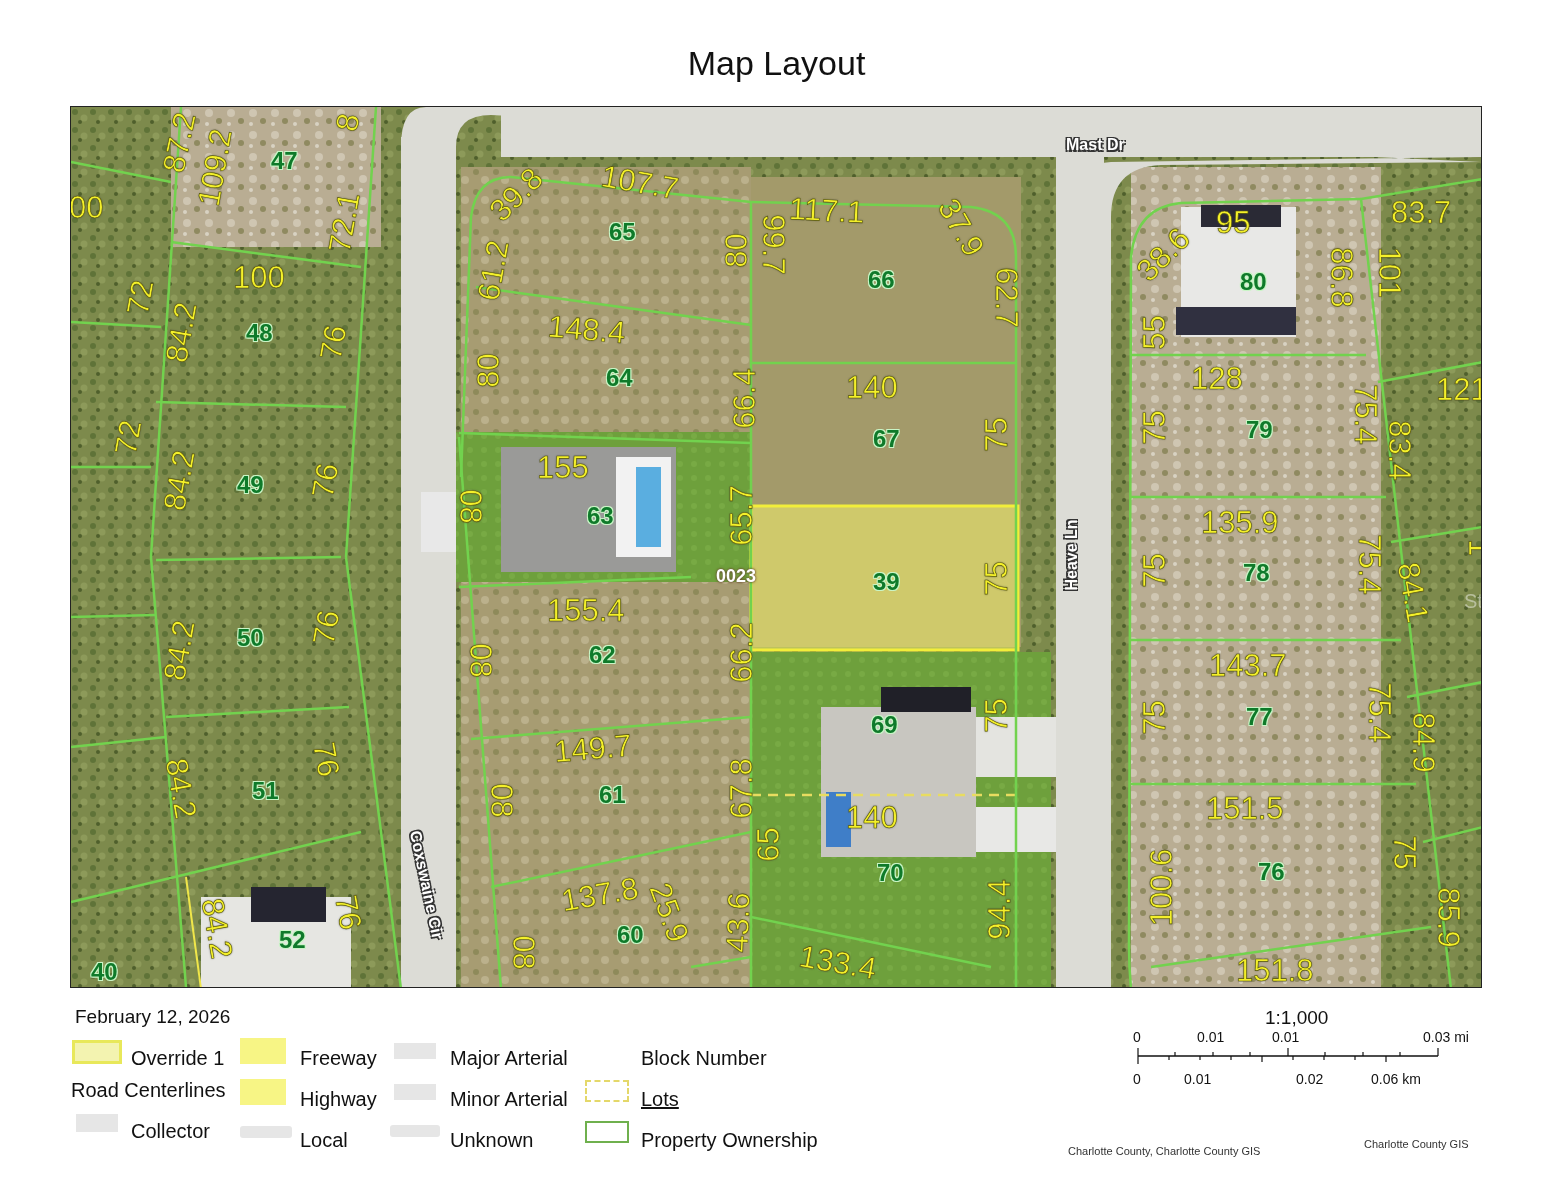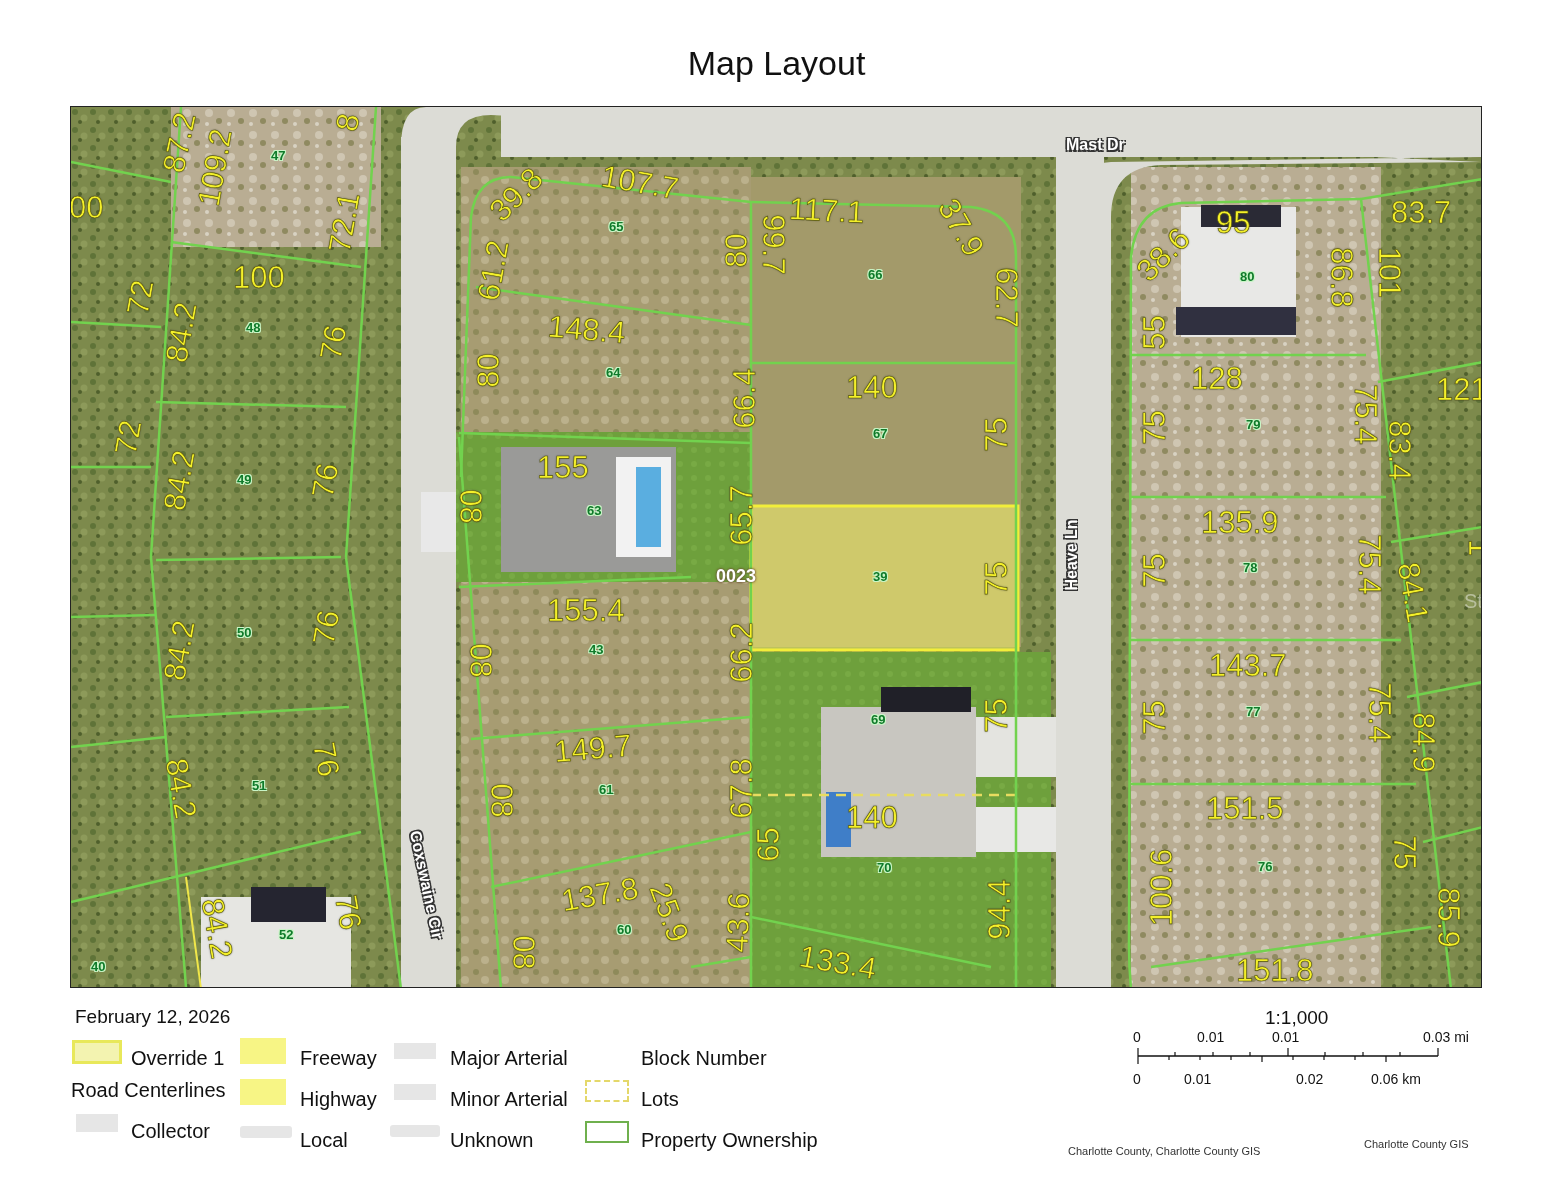--- a/index.html
+++ b/index.html
@@ -2,21 +2,21 @@
 <html><head>
 <meta charset="utf-8">
 <style>
   html, body { margin:0; padding:0; background:#ffffff; }
   body { width:1553px; height:1200px; position:relative; overflow:hidden; font-family:"Liberation Sans", sans-serif; color:#111; }
   .title { position:absolute; left:0; width:1553px; top:44px; text-align:center; font-size:34px; color:#111; }
   .map-frame { position:absolute; left:70px; top:106px; width:1412px; height:882px; border:1.5px solid #222; box-sizing:border-box; overflow:hidden; background:#8c8a5e; }
   .map-frame svg.base { position:absolute; left:0; top:0; }
   .lbl { position:absolute; white-space:nowrap; transform-origin:center center; line-height:1; }
   .dim { color:#f4f02a; font-size:31px; -webkit-text-stroke:0.6px #55550a; text-shadow:0 0 2px #444; }
-  .lot { color:#0f7a2a; font-size:13px; font-weight:bold; text-shadow:-1px -1px 0 #c9f5c6, 1px -1px 0 #c9f5c6, -1px 1px 0 #c9f5c6, 1px 1px 0 #c9f5c6; }
+  .lot { color:#0f7a2a; font-size:24px; font-weight:bold; text-shadow:-1px -1px 0 #c9f5c6, 1px -1px 0 #c9f5c6, -1px 1px 0 #c9f5c6, 1px 1px 0 #c9f5c6; }
   .block { color:#ffffff; font-size:18px; font-weight:bold; text-shadow:0 0 3px #6a4a2a, 0 0 2px #6a4a2a; }
   .road { color:#ffffff; font-size:16px; font-weight:bold; text-shadow:-1.5px -1.5px 0 #333, 1.5px -1.5px 0 #333, -1.5px 1.5px 0 #333, 1.5px 1.5px 0 #333; }
   .watermark { position:absolute; color:rgba(255,255,255,0.45); font-size:20px; }
   .date { position:absolute; left:75px; top:1006px; font-size:19px; }
   .legend-item { position:absolute; font-size:20px; }
   .sw { position:absolute; box-sizing:border-box; }
   .scale-title { position:absolute; font-size:19px; }
   .scale-tick-lbl { position:absolute; font-size:14px; }
   .credit { position:absolute; font-size:11px; color:#333; }
 </style>
@@ -140,21 +140,21 @@
       <div class="lbl lot" style="left: 200px; top: 42px;">47</div>
       <div class="lbl lot" style="left: 175px; top: 214px;">48</div>
       <div class="lbl lot" style="left: 166px; top: 366px;">49</div>
       <div class="lbl lot" style="left: 166px; top: 519px;">50</div>
       <div class="lbl lot" style="left: 181px; top: 672px;">51</div>
       <div class="lbl lot" style="left: 208px; top: 821px;">52</div>
       <div class="lbl lot" style="left: 20px; top: 853px;">40</div>
       <div class="lbl lot" style="left: 538px; top: 113px;">65</div>
       <div class="lbl lot" style="left: 522px; top: 259px; margin-left: 13px;">64</div>
       <div class="lbl lot" style="left: 516px; top: 397px;">63</div>
-      <div class="lbl lot" style="left: 518px; top: 536px;">43</div>
+      <div class="lbl lot" style="left: 518px; top: 536px;">62</div>
       <div class="lbl lot" style="left: 528px; top: 676px;">61</div>
       <div class="lbl lot" style="left: 546px; top: 816px;">60</div>
       <div class="lbl lot" style="left: 797px; top: 161px;">66</div>
       <div class="lbl lot" style="left: 802px; top: 320px;">67</div>
       <div class="lbl lot" style="left: 802px; top: 463px;">39</div>
       <div class="lbl lot" style="left: 800px; top: 606px;">69</div>
       <div class="lbl lot" style="left: 806px; top: 754px;">70</div>
       <div class="lbl lot" style="left: 1169px; top: 163px;">80</div>
       <div class="lbl lot" style="left: 1175px; top: 311px;">79</div>
       <div class="lbl lot" style="left: 1172px; top: 454px;">78</div>
@@ -267,21 +267,21 @@
 
   <div class="sw" style="left:394px;top:1084px;width:42px;height:16px;background:#e6e6e6;"></div>
   <div class="legend-item" style="left:450px;top:1088px;">Minor Arterial</div>
 
   <div class="sw" style="left:390px;top:1125px;width:50px;height:12px;background:#e6e6e6;border-radius:3px;"></div>
   <div class="legend-item" style="left:450px;top:1129px;">Unknown</div>
 
   <div class="legend-item" style="left:641px;top:1047px;">Block Number</div>
 
   <div class="sw" style="left:585px;top:1080px;width:44px;height:22px;border:2px dashed #e4d86a;"></div>
-  <div class="legend-item" style="left:641px;top:1088px;">Lots</div>
+  <div class="legend-item" style="left:641px;top:1088px;text-decoration:underline;">Lots</div>
 
   <div class="sw" style="left:585px;top:1121px;width:44px;height:22px;border:2px solid #6fb04e;"></div>
   <div class="legend-item" style="left:641px;top:1129px;">Property Ownership</div>
 </div>
 
 <div>
   <div class="scale-title" style="left:1265px;top:1007px;">1:1,000</div>
   <div class="scale-tick-lbl" style="left:1133px;top:1029px;">0</div>
   <div class="scale-tick-lbl" style="left:1197px;top:1029px;">0.01</div>
   <div class="scale-tick-lbl" style="left:1272px;top:1029px;">0.01</div>

